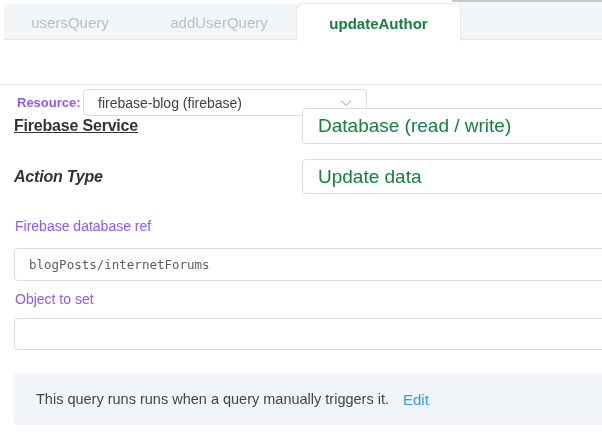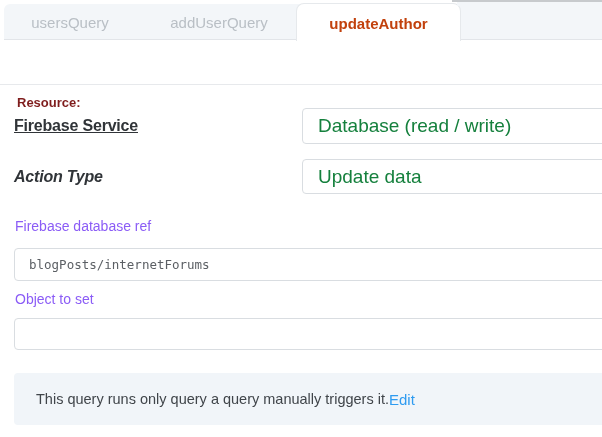--- a/index.html
+++ b/index.html
@@ -17,27 +17,27 @@
                    background: #f3f6f9; }
   .tab { position: absolute; top: 0; height: 36px; display: flex; align-items: center;
          justify-content: center; font-size: 15px; color: #b9bfc5; font-weight: 500;
          cursor: pointer; }
   .tab-users   { left: 10px;  width: 112px; }
   .tab-adduser { left: 145px; width: 140px; }
   .tab-active { position: absolute; left: 292px; top: -1px; width: 165px; height: 39px;
                 background: #ffffff; border: 1px solid #e6e9ec; border-bottom: none;
                 border-radius: 8px 8px 0 0; display: flex; align-items: center;
                 justify-content: center; font-size: 15px; font-weight: bold;
-                color: #c2410c; cursor: pointer; }
+                color: #15803d; cursor: pointer; }
 
   
   .resource-row { position: absolute; left: 0; top: 41px; width: 602px; height: 44px;
                   border-bottom: 1px solid #e7e9ec; background: #ffffff; }
   .resource-label { position: absolute; left: 17px; top: 54px; font-size: 13px;
-                    font-weight: bold; color: #7f1d1d; }
+                    font-weight: bold; color: #8b5cf6; }
   .resource-select { position: absolute; left: 83px; top: 48px; width: 284px; height: 27px;
                      background: #ffffff; border: 1px solid #d9dde1; border-radius: 4px;
                      display: flex; align-items: center; cursor: pointer; }
   .resource-select .val { font-size: 14px; color: #3f4348; padding-left: 14px;
                           flex: 1 1 auto; white-space: nowrap; }
   .chevron { width: 12px; height: 8px; margin-right: 14px; flex: 0 0 auto; }
   .chevron polyline { fill: none; stroke: #c3c9cf; stroke-width: 1.4; }
 
   
   .section-label { position: absolute; left: 14px; font-size: 16px; font-weight: bold;
@@ -59,38 +59,44 @@
   .input-object { top: 318px; height: 32px; }
   .text-input .mono { font-family: "DejaVu Sans Mono", monospace; font-size: 12.5px;
                       color: #5b5f64; padding-left: 14px; white-space: nowrap; }
 
   
   .info-bar { position: absolute; left: 14px; top: 373px; width: 606px; height: 52px;
               background: #f1f5f9; border-radius: 4px; display: flex;
               align-items: center; }
   .info-text { font-size: 14.5px; color: #40454a; padding-left: 22px;
                white-space: nowrap; }
-  .edit-link { font-size: 15px; color: #2e9bf0; cursor: pointer;
+  .edit-link { font-size: 15px; color: #2e9bf0; margin-left: 14px; cursor: pointer;
                white-space: nowrap; }
 </style>
 </head>
 <body>
 
 <div id="app">
 
   <div class="tabstrip">
     <div class="tab tab-users">usersQuery</div>
     <div class="tab tab-adduser">addUserQuery</div>
     <div class="tab-active">updateAuthor</div>
   </div>
   <div class="top-edge-line"></div>
   <div class="top-edge-fill"></div>
 
   <div class="resource-row">
     <span class="resource-label">Resource:</span>
+    <div class="resource-select">
+      <span class="val">firebase-blog (firebase)</span>
+      <svg class="chevron" viewBox="0 0 12 8">
+          <polyline points="1,1.5 6,6.5 11,1.5"></polyline>
+        </svg>
+    </div>
   </div>
 
   <div class="section-label" style="top:117px;text-decoration:underline;">Firebase Service</div>
   <div class="select-box sel-service">
     <span class="val">Database (read / write)</span>
   </div>
 
   <div class="section-label" style="top:168px;font-style:italic;">Action Type</div>
   <div class="select-box sel-action">
     <span class="val">Update data</span>
@@ -100,17 +106,17 @@
   <div class="text-input input-ref">
     <span class="mono">blogPosts/internetForums</span>
   </div>
 
   <div class="field-label" style="top:291px;">Object to set</div>
   <div class="text-input input-object">
     <span class="mono"></span>
   </div>
 
   <div class="info-bar">
-    <span class="info-text">This query runs only query a query manually triggers it.</span>
+    <span class="info-text">This query runs runs when a query manually triggers it.</span>
     <span class="edit-link">Edit</span>
   </div>
 
 </div>
 
 </body></html>

